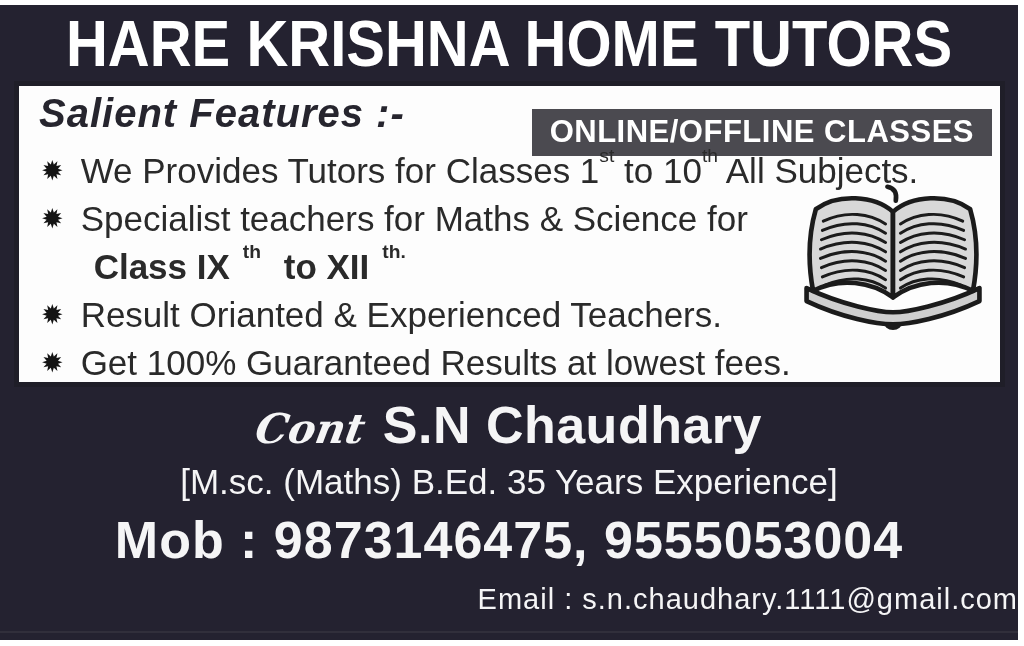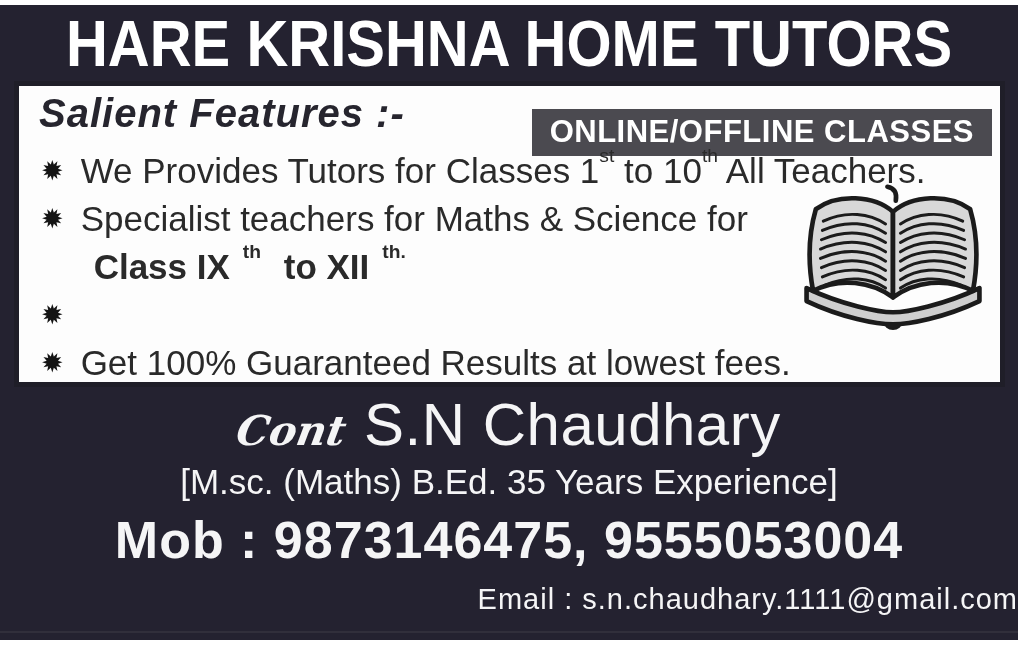--- a/index.html
+++ b/index.html
@@ -47,21 +47,21 @@
   sup{font-size:55%;line-height:0;position:relative;top:-0.45em;}
   
   .book{position:absolute;top:98px;right:8px;width:198px;height:158px;}
   
   .contact{position:absolute;left:0;top:382px;width:100%;height:253px;text-align:center;color:var(--text-light);}
   .c-line1{margin-top:9px;height:58px;line-height:58px;}
   .cont{
     font-family:"DejaVu Serif",serif;font-style:italic;font-weight:bold;font-size:41px;
     display:inline-block;transform:skewX(-10deg);margin-right:18px;
   }
-  .cname{font-size:60px;font-weight:normal;letter-spacing:0.5px;}
+  .cname{font-size:52px;font-weight:bold;letter-spacing:0.5px;}
   .qual{font-size:35px;line-height:55px;letter-spacing:0px;}
   .mob{font-size:52px;font-weight:bold;line-height:62px;letter-spacing:1px;}
   .email{font-size:29px;line-height:56px;letter-spacing:1px;text-align:right;}
   .bottom-edge{position:absolute;left:0;right:0;bottom:7px;height:2px;background:#3c3a46;opacity:0.55;}
 </style>
 </head>
 <body>
 
 <div class="stage">
   <div class="frame">
@@ -72,31 +72,32 @@
 
     <div class="panel">
       <div class="panel-head">
         <span class="heading">Salient Features :-</span>
         <span class="badge">ONLINE/OFFLINE CLASSES</span>
       </div>
 
       <div class="bullets">
         <div class="bullet">
           <span class="star">✹</span>
-          <div class="btext"><span>We Provides Tutors for Classes 1</span><sup>st</sup><span> to 10</span><sup>th</sup><span> All Teachers.</span></div>
+          <div class="btext"><span>We Provides Tutors for Classes 1</span><sup>st</sup><span> to 10</span><sup>th</sup><span> All Subjects.</span></div>
         </div>
         <div class="bullet">
           <span class="star">✹</span>
           <div>
             <div class="btext"><span>Specialist teachers for Maths &amp; Science for</span></div>
             <div class="btext"><span class="b">Class IX</span><sup class="b">th</sup><span class="b"> to XII</span><sup class="b">th.</sup></div>
           </div>
         </div>
         <div class="bullet">
           <span class="star">✹</span>
+          <div class="btext"><span>Result Orianted &amp; Experienced Teachers.</span></div>
         </div>
         <div class="bullet">
           <span class="star">✹</span>
           <div class="btext"><span>Get 100% Guaranteed Results at lowest fees.</span></div>
         </div>
       </div>
 
       <svg class="book" viewBox="0 0 210 170" xmlns="http://www.w3.org/2000/svg">
 
         <path d="M99,3 q11,2 9,15" fill="none" stroke="var(--book-ink)" stroke-width="5" stroke-linecap="round"></path>

